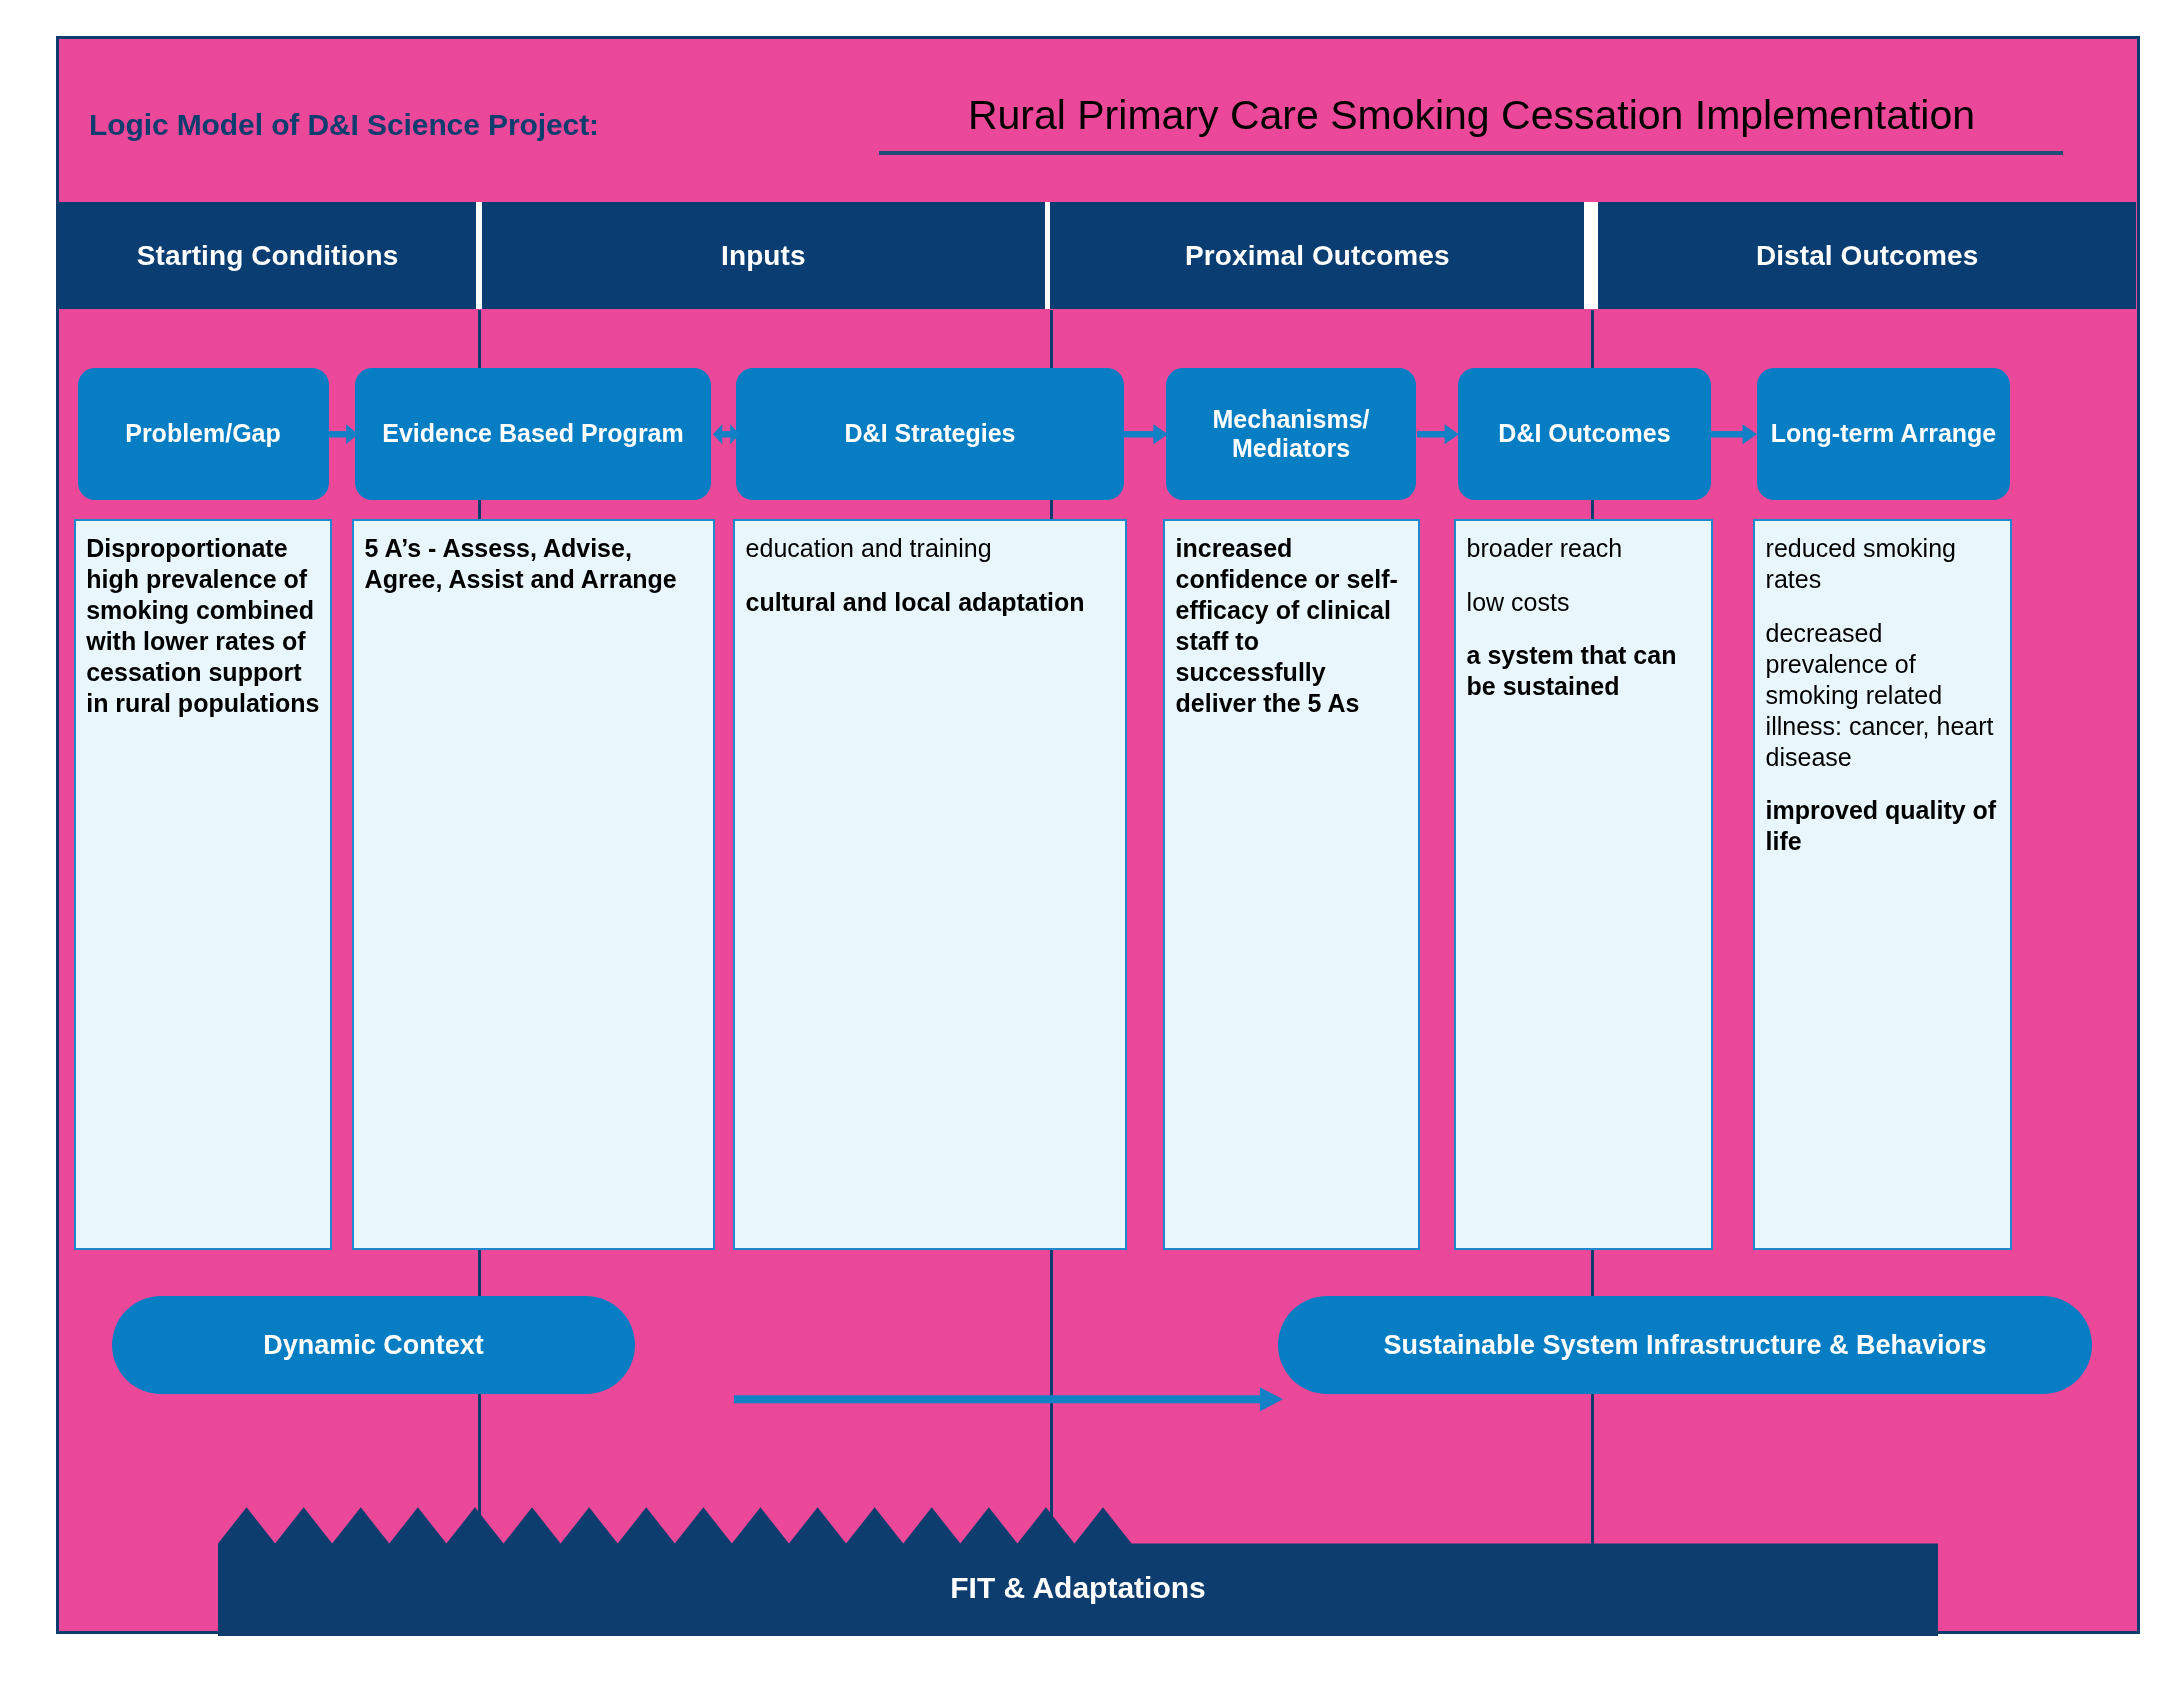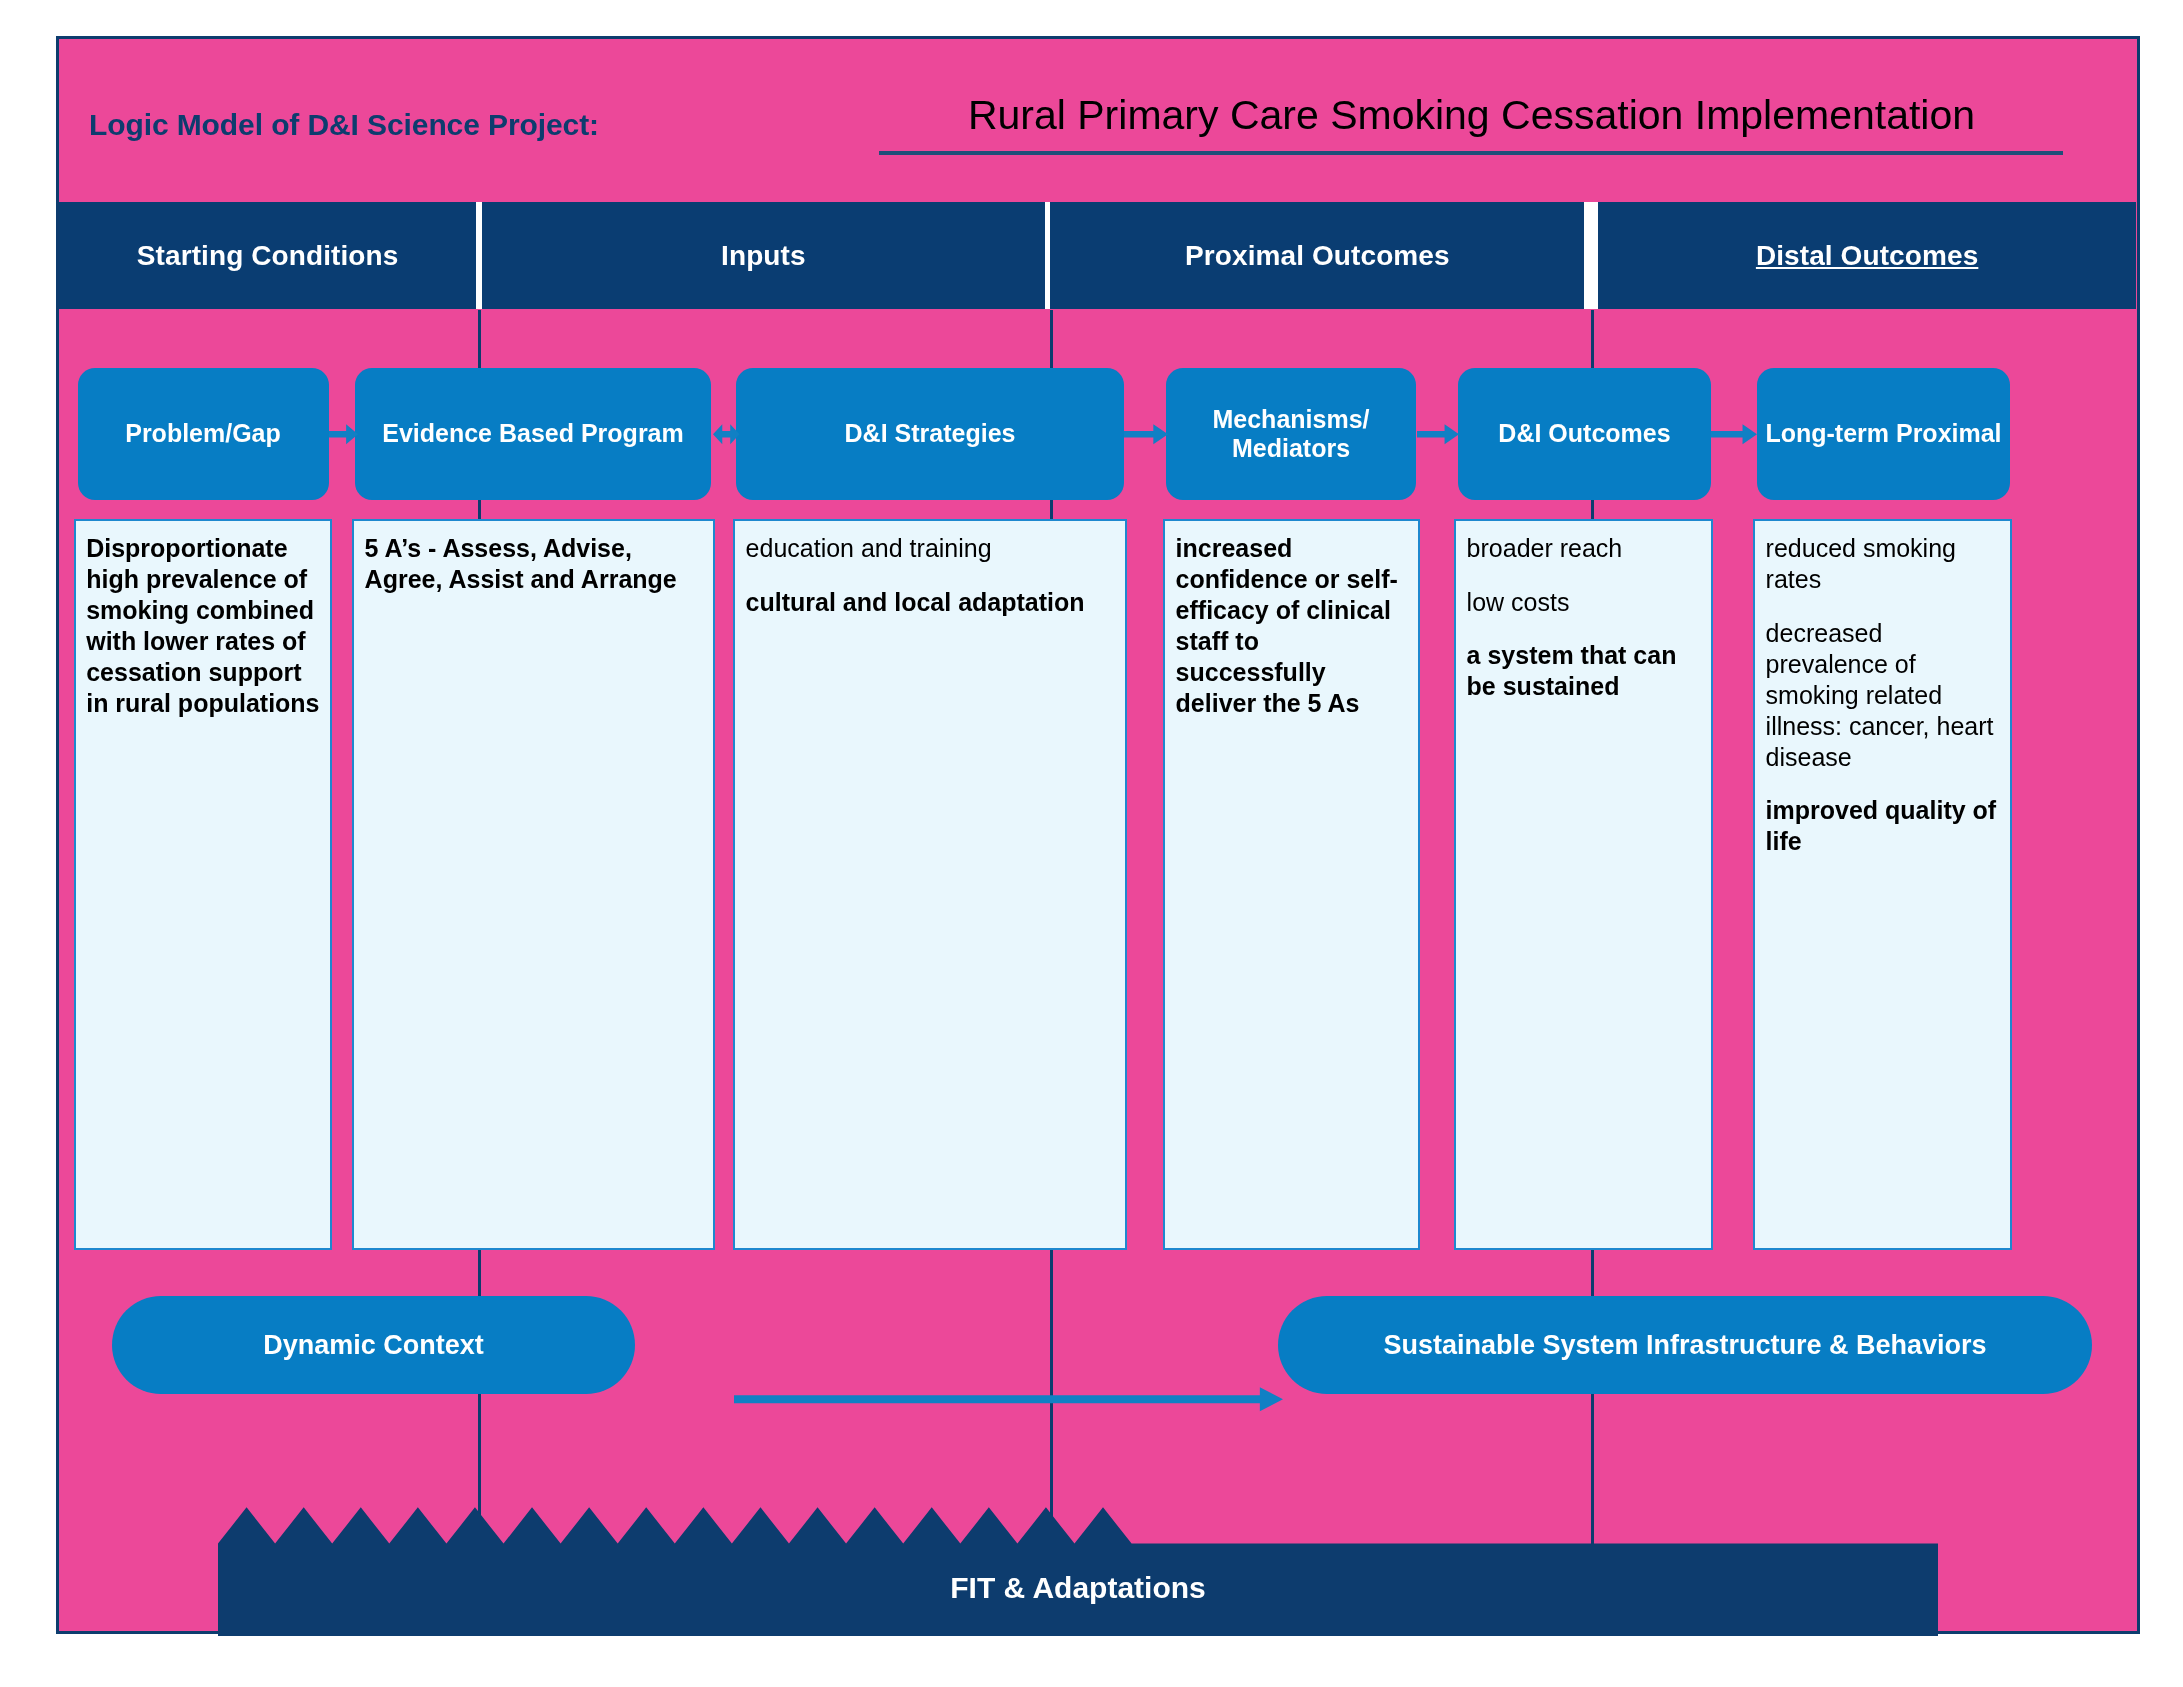--- a/index.html
+++ b/index.html
@@ -64,21 +64,21 @@
     align-items: center;
     justify-content: center;
     color: #ffffff;
     font-size: 28px;
     font-weight: bold;
     letter-spacing: 0.1px;
   }
   .hc-0 { width: 419px; }
   .hc-1 { width: 566px; margin-left: 5.3px; }
   .hc-2 { width: 536px; margin-left: 5.3px; }
-  .hc-3 { width: 540px; margin-left: 14px; text-decoration: underline; }
+  .hc-3 { width: 540px; margin-left: 14px; }
 
   
   .vline {
     position: absolute;
     width: 2.6px;
     background: #0d3c6e;
   }
 
   
   .stage {
@@ -187,21 +187,21 @@
     <div class="stage" style="left:18.5px; width:251px;">Problem/Gap</div>
 
     <div class="stage" style="left:296px; width:356px;">Evidence Based Program</div>
 
     <div class="stage" style="left:677px; width:388px;">D&amp;I Strategies</div>
 
     <div class="stage" style="left:1107px; width:250px;">Mechanisms/ Mediators</div>
 
     <div class="stage" style="left:1399px; width:253px;">D&amp;I Outcomes</div>
 
-    <div class="stage" style="left:1698px; width:253px;">Long-term Proximal</div>
+    <div class="stage" style="left:1698px; width:253px;">Long-term Arrange</div>
 
     <div class="arrow" style="left:270px; width:29px;">
       <svg viewBox="0 0 44 34" preserveAspectRatio="none">
         <path d="M0,12 L26,12 L26,2 L44,17 L26,32 L26,22 L0,22 Z" fill="#1180c4"></path>
       </svg>
     </div>
 
     <div class="arrow" style="left:654px; width:26.5px;">
       <svg viewBox="0 0 40 34" preserveAspectRatio="none">
         <path d="M0,17 L14,2 L14,12 L26,12 L26,2 L40,17 L26,32 L26,22 L14,22 L14,32 Z" fill="#1180c4"></path>

